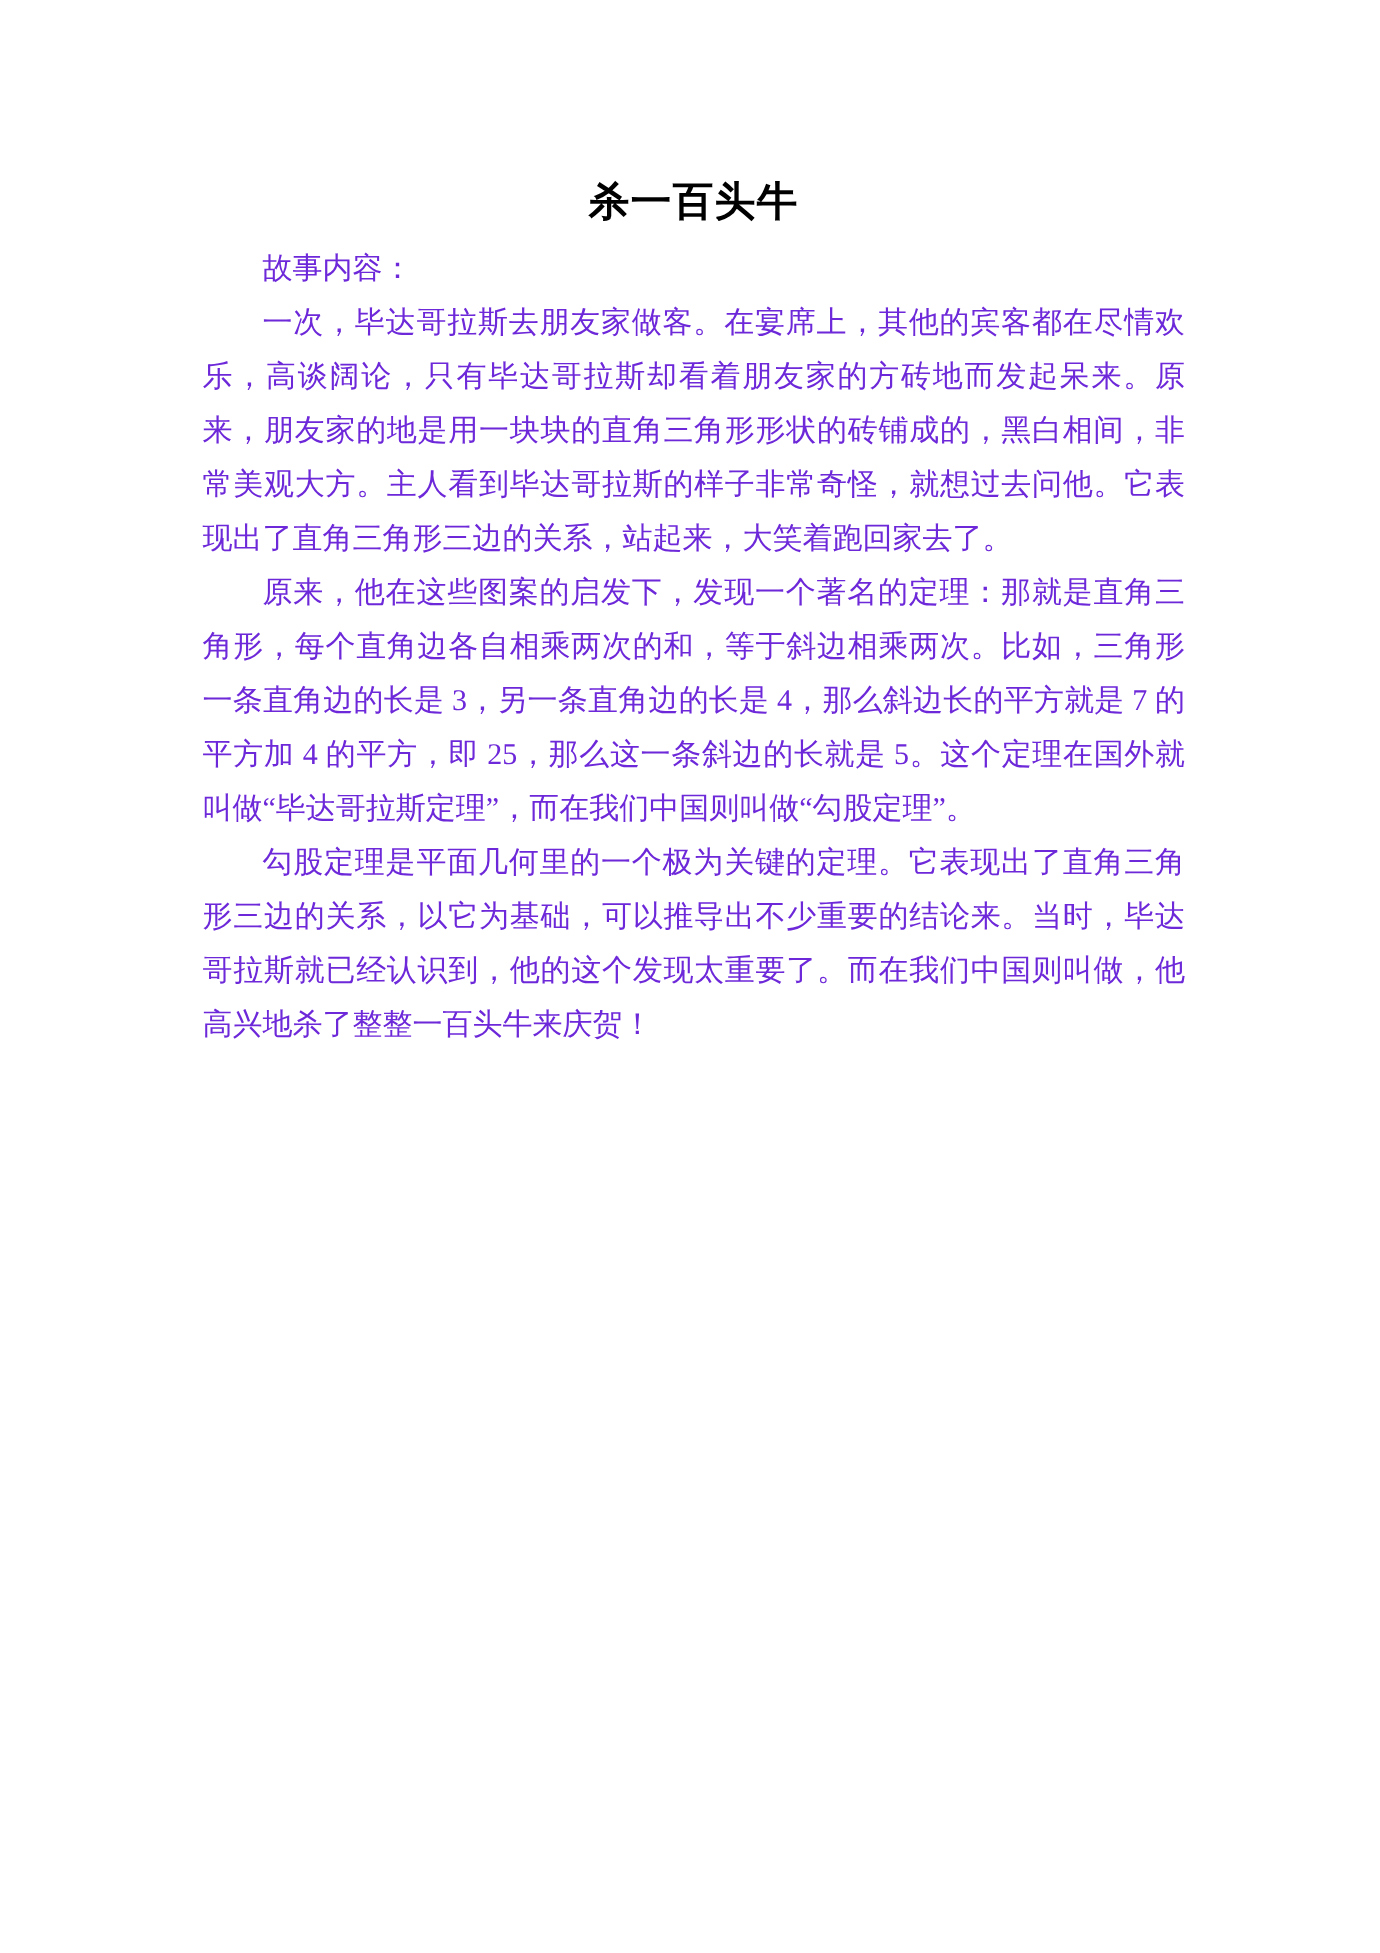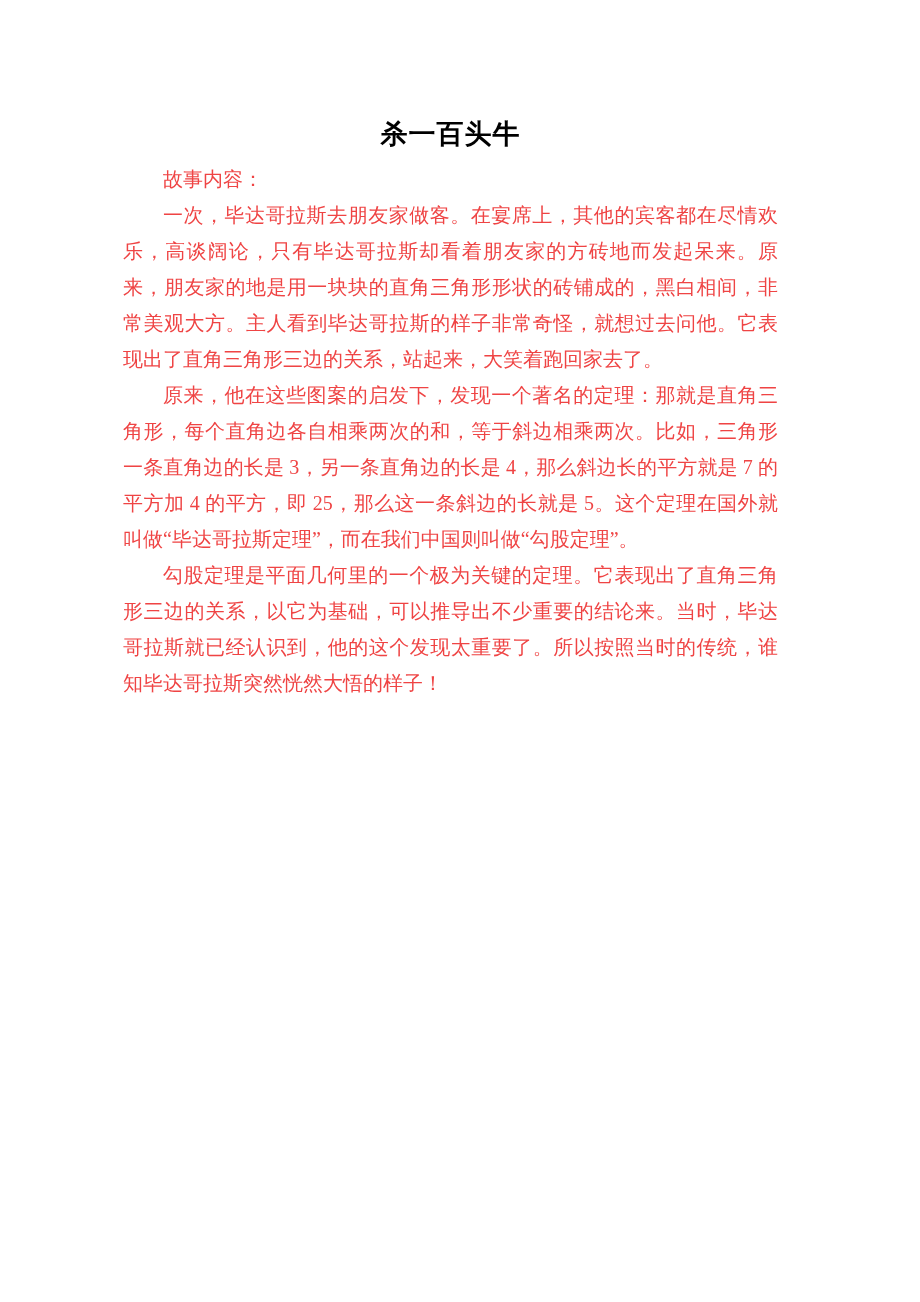--- a/index.html
+++ b/index.html
@@ -10,49 +10,49 @@
   .page {
     position: relative;
     width: 920px;
     height: 1302px;
     background: #ffffff;
     color: #000000;
     overflow: hidden;
   }
   .doc {
     position: absolute;
-    left: 123px;
+    left: 135px;
     top: 113px;
     width: 655px;
   }
   .doc-title {
     margin: 0 0 6px 0;
     text-align: center;
     font-family: "Liberation Sans", sans-serif;
     font-weight: 700;
     font-size: 27px;
     line-height: 42px;
     letter-spacing: 1px;
     color: #000000;
   }
   .para {
     margin: 0;
     font-family: "Liberation Serif", serif;
     font-size: 20px;
     line-height: 36px;
     text-align: justify;
     text-indent: 2em;
-    color: #ef4444;
+    color: #6d28d9;
     word-break: break-all;
   }
 </style>
 </head>
 <body>
 
 <div class="page">
   <div class="doc">
     <h1 class="doc-title">杀一百头牛</h1>
     <p class="para">故事内容：</p>
     <p class="para">一次，毕达哥拉斯去朋友家做客。在宴席上，其他的宾客都在尽情欢乐，高谈阔论，只有毕达哥拉斯却看着朋友家的方砖地而发起呆来。原来，朋友家的地是用一块块的直角三角形形状的砖铺成的，黑白相间，非常美观大方。主人看到毕达哥拉斯的样子非常奇怪，就想过去问他。它表现出了直角三角形三边的关系，站起来，大笑着跑回家去了。</p>
     <p class="para">原来，他在这些图案的启发下，发现一个著名的定理：那就是直角三角形，每个直角边各自相乘两次的和，等于斜边相乘两次。比如，三角形一条直角边的长是 3，另一条直角边的长是 4，那么斜边长的平方就是 7 的平方加 4 的平方，即 25，那么这一条斜边的长就是 5。这个定理在国外就叫做“毕达哥拉斯定理”，而在我们中国则叫做“勾股定理”。</p>
-    <p class="para">勾股定理是平面几何里的一个极为关键的定理。它表现出了直角三角形三边的关系，以它为基础，可以推导出不少重要的结论来。当时，毕达哥拉斯就已经认识到，他的这个发现太重要了。所以按照当时的传统，谁知毕达哥拉斯突然恍然大悟的样子！</p>
+    <p class="para">勾股定理是平面几何里的一个极为关键的定理。它表现出了直角三角形三边的关系，以它为基础，可以推导出不少重要的结论来。当时，毕达哥拉斯就已经认识到，他的这个发现太重要了。而在我们中国则叫做，他高兴地杀了整整一百头牛来庆贺！</p>
   </div>
 </div>
 
 </body></html>

